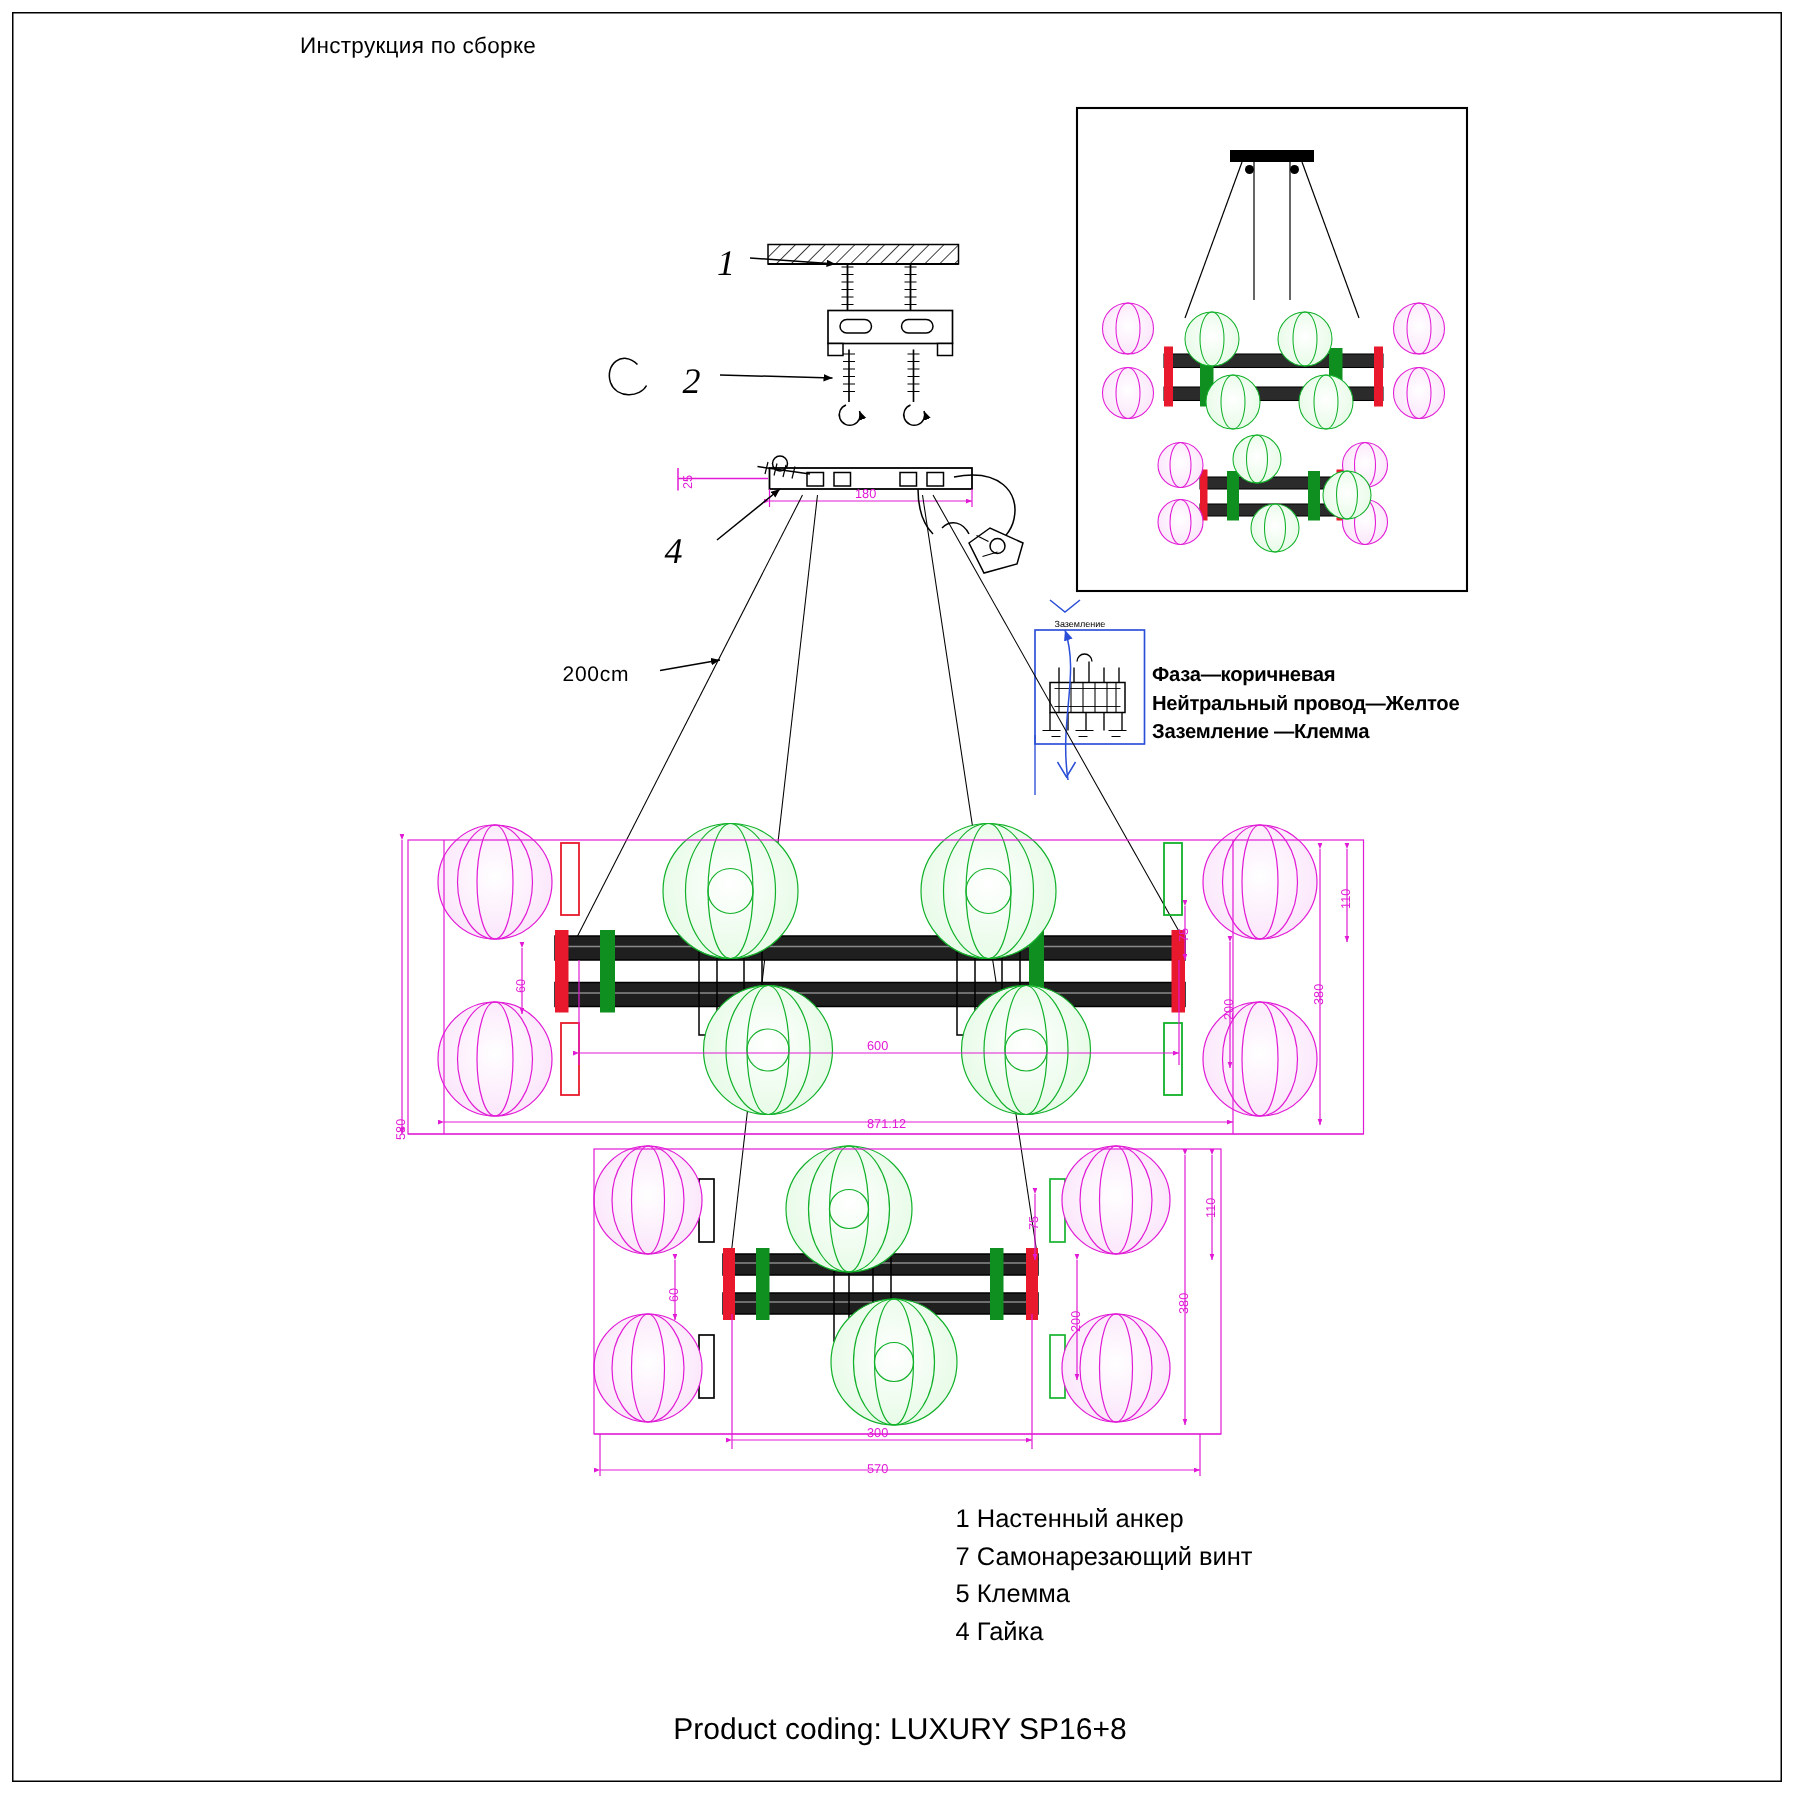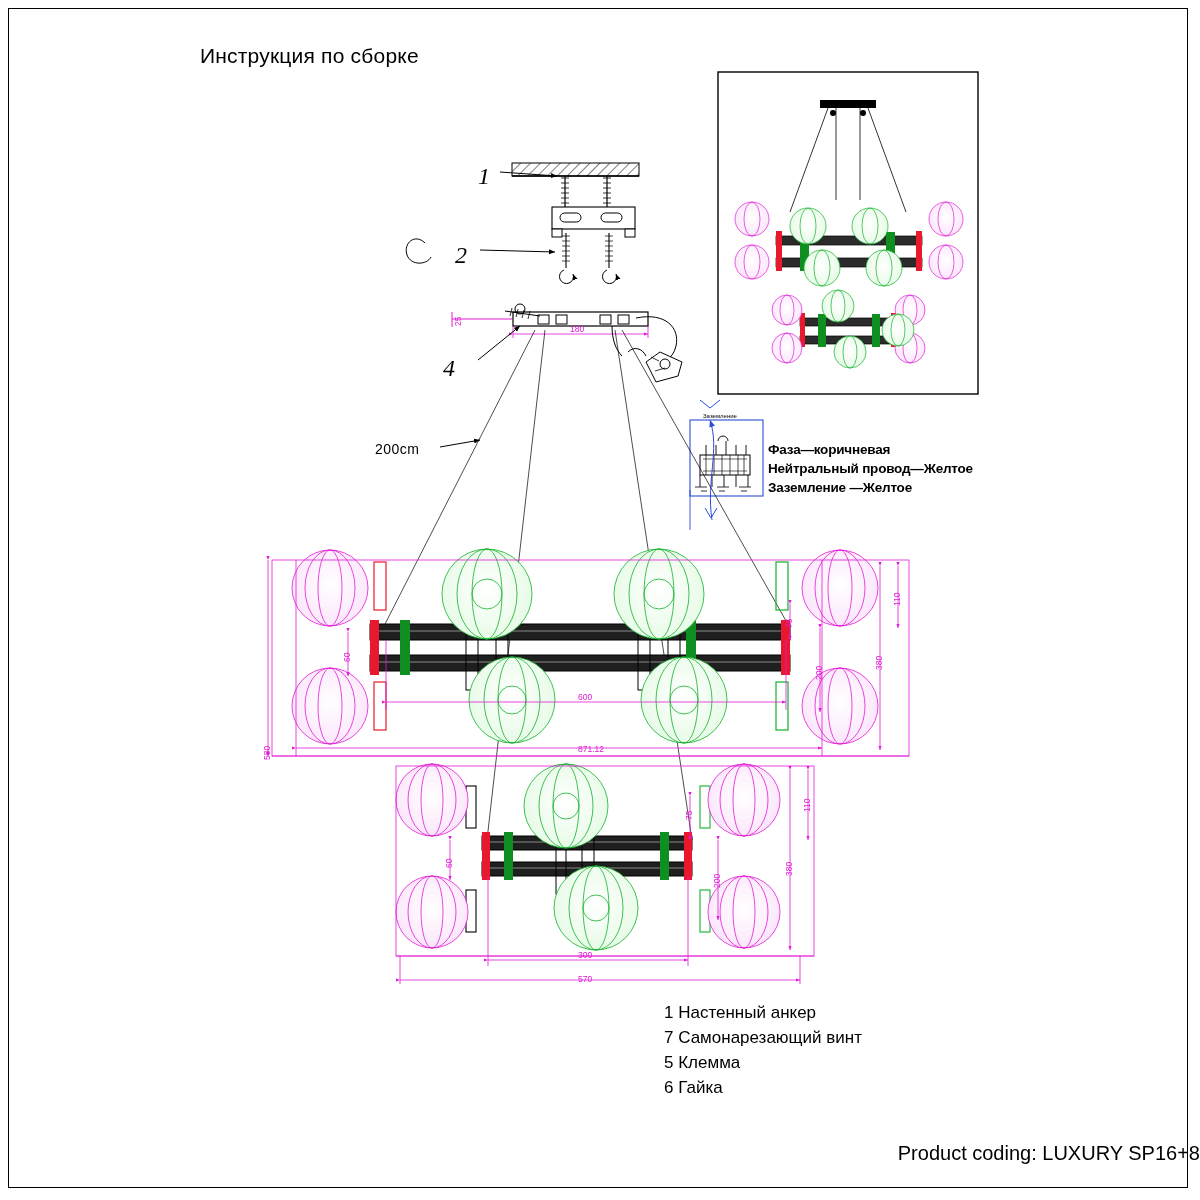--- a/index.html
+++ b/index.html
@@ -9,28 +9,28 @@
     font-family:"Liberation Sans", sans-serif;
     color:#000;
     position:relative;
     overflow:hidden;
   }
   .frame{
     position:absolute;left:8px;top:8px;width:1180px;height:1180px;
     border:1px solid #000;box-sizing:border-box;
   }
   .title{
-    position:absolute;left:200px;top:44px;font-size:21px;letter-spacing:.2px;
+    position:absolute;left:200px;top:22px;font-size:15px;letter-spacing:.2px;
   }
   .footer{
-    position:absolute;left:0;top:1142px;width:1200px;text-align:right;
+    position:absolute;left:0;top:1142px;width:1200px;text-align:center;
     font-size:20px;
   }
   .legend{
-    position:absolute;left:637px;top:1000px;font-size:17px;line-height:25px;margin-left:27px;
+    position:absolute;left:637px;top:1000px;font-size:17px;line-height:25px;
   }
   .wirelegend{
     position:absolute;left:768px;top:440px;font-size:13.5px;font-weight:bold;
     line-height:19px;letter-spacing:-0.2px;
   }
   .callout{position:absolute;font-size:24px;font-style:italic;font-family:"Liberation Serif",serif;}
   .c1{left:478px;top:163px;}
   .c2{left:455px;top:242px;}
   .c4{left:443px;top:355px;}
   .len{position:absolute;left:375px;top:441px;font-size:14px;letter-spacing:.5px;}
@@ -46,28 +46,28 @@
 <div class="title">Инструкция по сборке</div>
 
 <div class="callout c1">1</div>
 <div class="callout c2">2</div>
 <div class="callout c4">4</div>
 <div class="len">200cm</div>
 
 <div class="wirelegend">
   <div>Фаза—коричневая</div>
   <div>Нейтральный провод—Желтое</div>
-  <div>Заземление —Желтое</div>
+  <div>Заземление —Клемма</div>
 </div>
 
 <div class="legend">
   <div>1 Настенный анкер</div>
   <div>7 Самонарезающий винт</div>
   <div>5 Клемма</div>
-  <div>6 Гайка</div>
+  <div>4 Гайка</div>
 </div>
 
 <div class="footer">Product coding: LUXURY SP16+8</div>
 
 <svg width="1200" height="1200" viewBox="0 0 1200 1200">
   <defs>
     <pattern id="hatch" width="7" height="7" patternTransform="rotate(45)" patternUnits="userSpaceOnUse">
       <line x1="0" y1="0" x2="0" y2="7" stroke="#000" stroke-width="1"></line>
     </pattern>
     <radialGradient id="gmag" cx="50%" cy="45%" r="55%">

